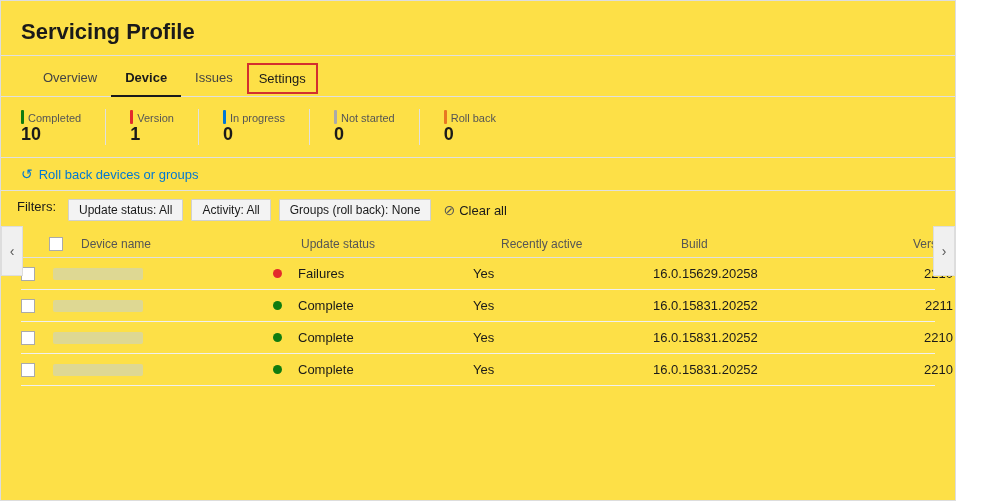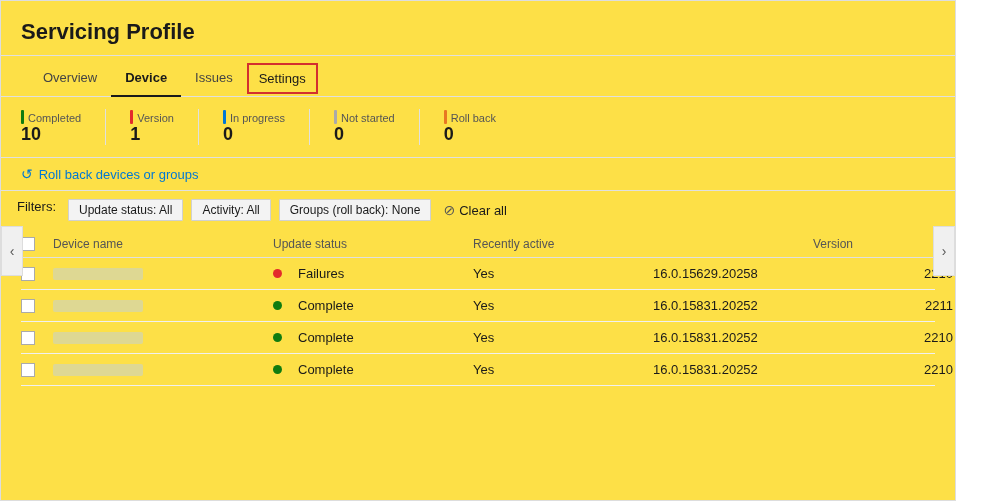--- a/index.html
+++ b/index.html
@@ -22,21 +22,21 @@
     .nav-arrow { position: absolute; top: 50%; transform: translateY(-50%); width: 22px; height: 50px; background: #f0f0f0; display: flex; align-items: center; justify-content: center; cursor: pointer; color: #555; font-size: 14px; border: 1px solid #ddd; }
     .nav-arrow.left { left: 0; }
     .nav-arrow.right { right: 0; }
     .filters-row { display: flex; padding: 8px 30px 8px 16px; gap: 8px; }
     .filters-label { font-size: 13px; color: #1a1a1a; margin-right: 4px; }
     .filter-chip { background: #f3f3f3; border: 1px solid #d0d0d0; border-radius: 1px; padding: 3px 10px; font-size: 12px; cursor: pointer; color: #1a1a1a; }
     .clear-all-btn { display: flex; align-items: center; gap: 4px; color: #1a1a1a; font-size: 13px; cursor: pointer; margin-left: 4px; }
     .clear-all-icon { font-size: 14px; color: #555; }
     .table-container { padding: 0 20px; }
     .table-header { display: grid; grid-template-columns: 32px 220px 200px 180px 200px 100px; align-items: center; padding: 8px 0 6px 0; border-bottom: 1px solid #e0e0e0; }
-    .table-header-cell { font-size: 12px; color: #555; font-weight: 400; }
+    .table-header-cell { font-size: 12px; color: #555; font-weight: 400; margin-left: 28px; }
     .table-row { display: grid; grid-template-columns: 32px 220px 200px 180px 200px 100px; align-items: center; padding: 8px 0; border-bottom: 1px solid #f0f0f0; }
     .checkbox { width: 14px; height: 14px; border: 1px solid #aaa; background: #fff; }
     .device-name-blur { width: 90px; height: 12px; background: #c0cfe0; border-radius: 2px; opacity: 0.5; }
     .status-cell { display: flex; align-items: center; gap: 16px; }
     .status-dot { width: 9px; height: 9px; border-radius: 50%; display: inline-block; }
     .dot-red { background: #e32b2b; }
     .dot-green { background: #107c10; }
     .col-right { text-align: right; }
   </style>
 </head>
@@ -122,20 +122,21 @@
 
   <div class="table-container">
 
     <div class="table-header">
       <div class="table-header-cell">
         <div class="checkbox"></div>
       </div>
       <div class="table-header-cell">Device name</div>
       <div class="table-header-cell">Update status</div>
       <div class="table-header-cell">Recently active</div>
+      <div class="table-header-cell">Build</div>
       <div class="table-header-cell col-right">Version</div>
     </div>
 
     <div class="table-row">
       <div>
           <div class="checkbox"></div>
         </div>
       <div>
           <div class="device-name-blur"></div>
         </div>

